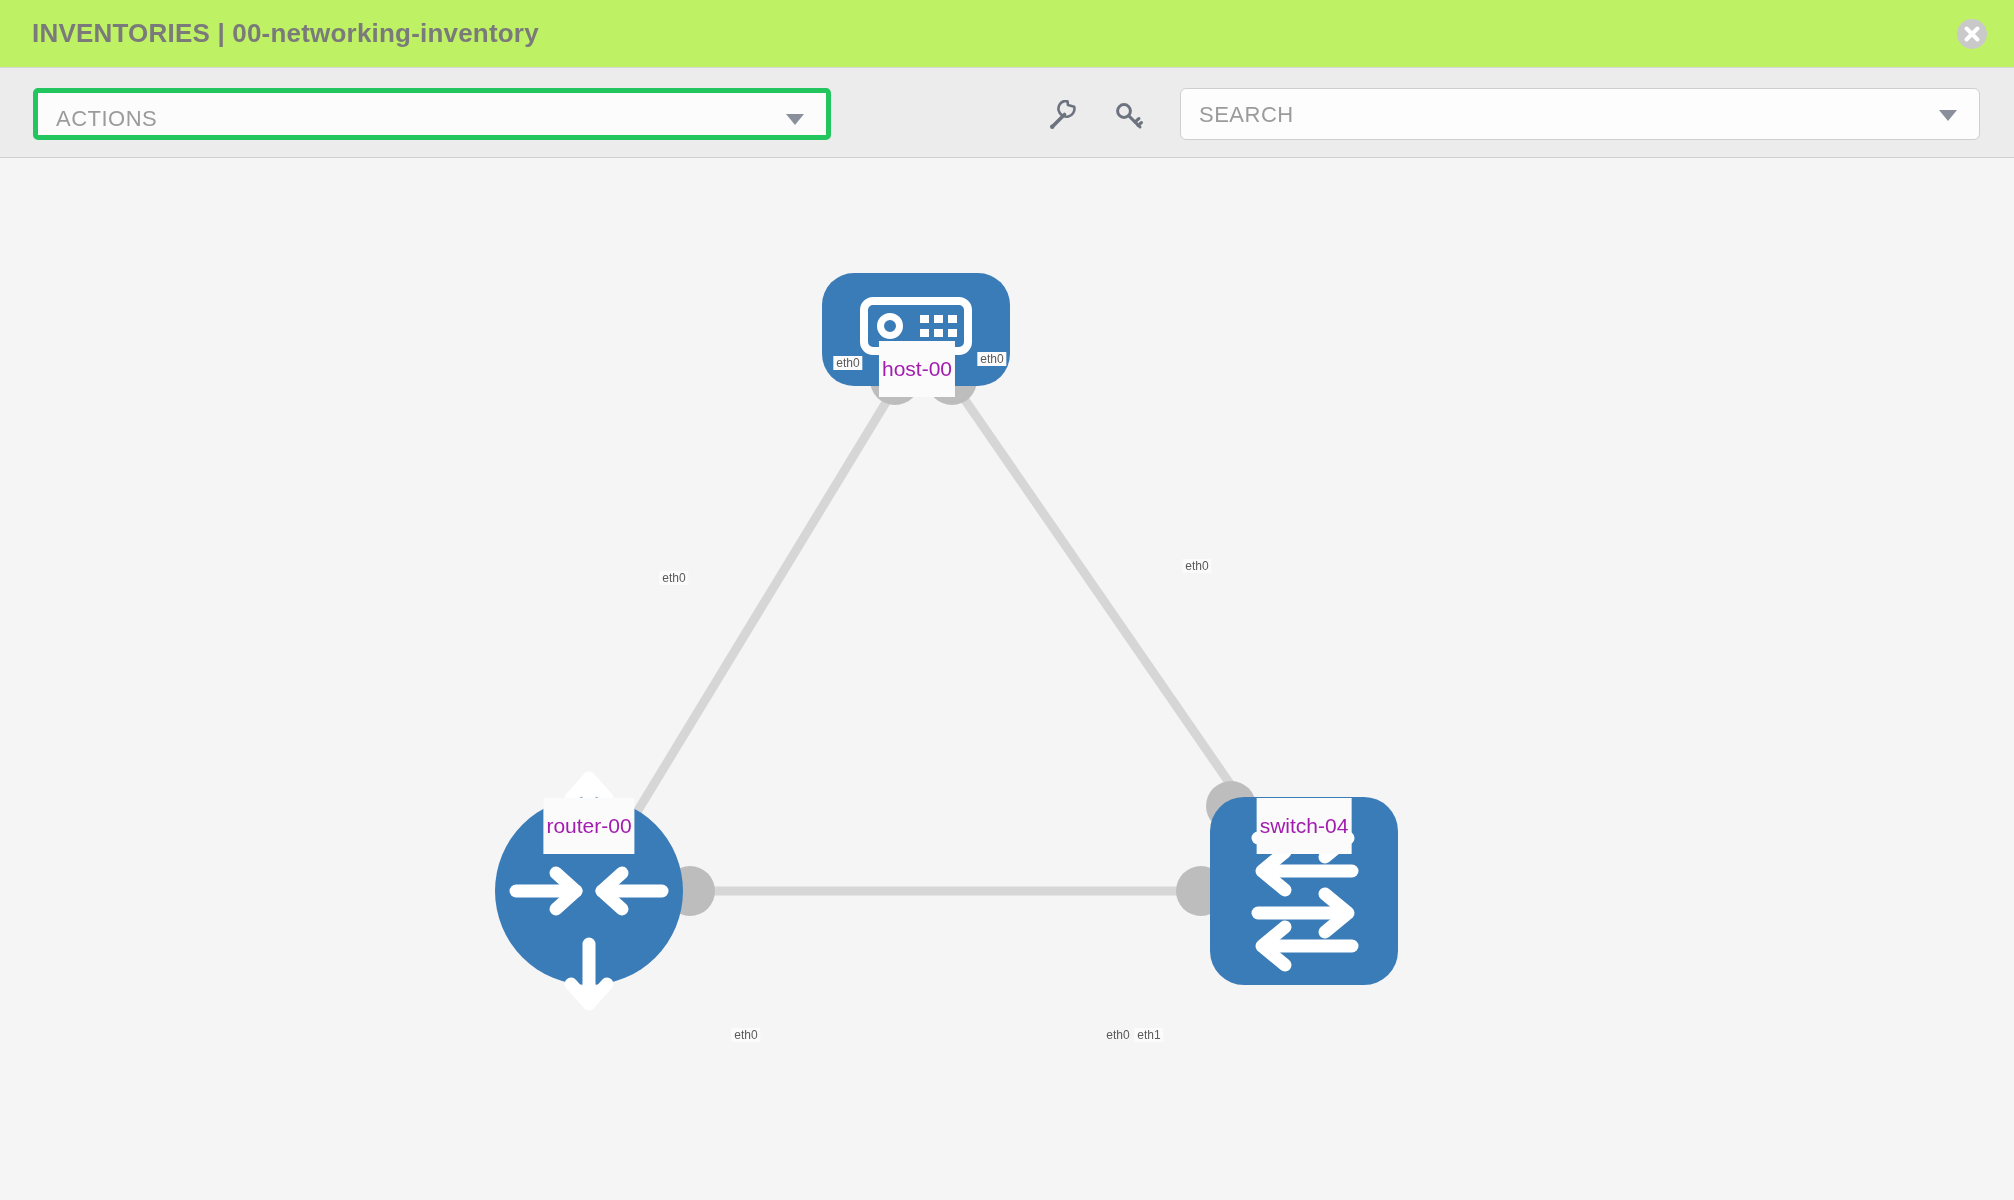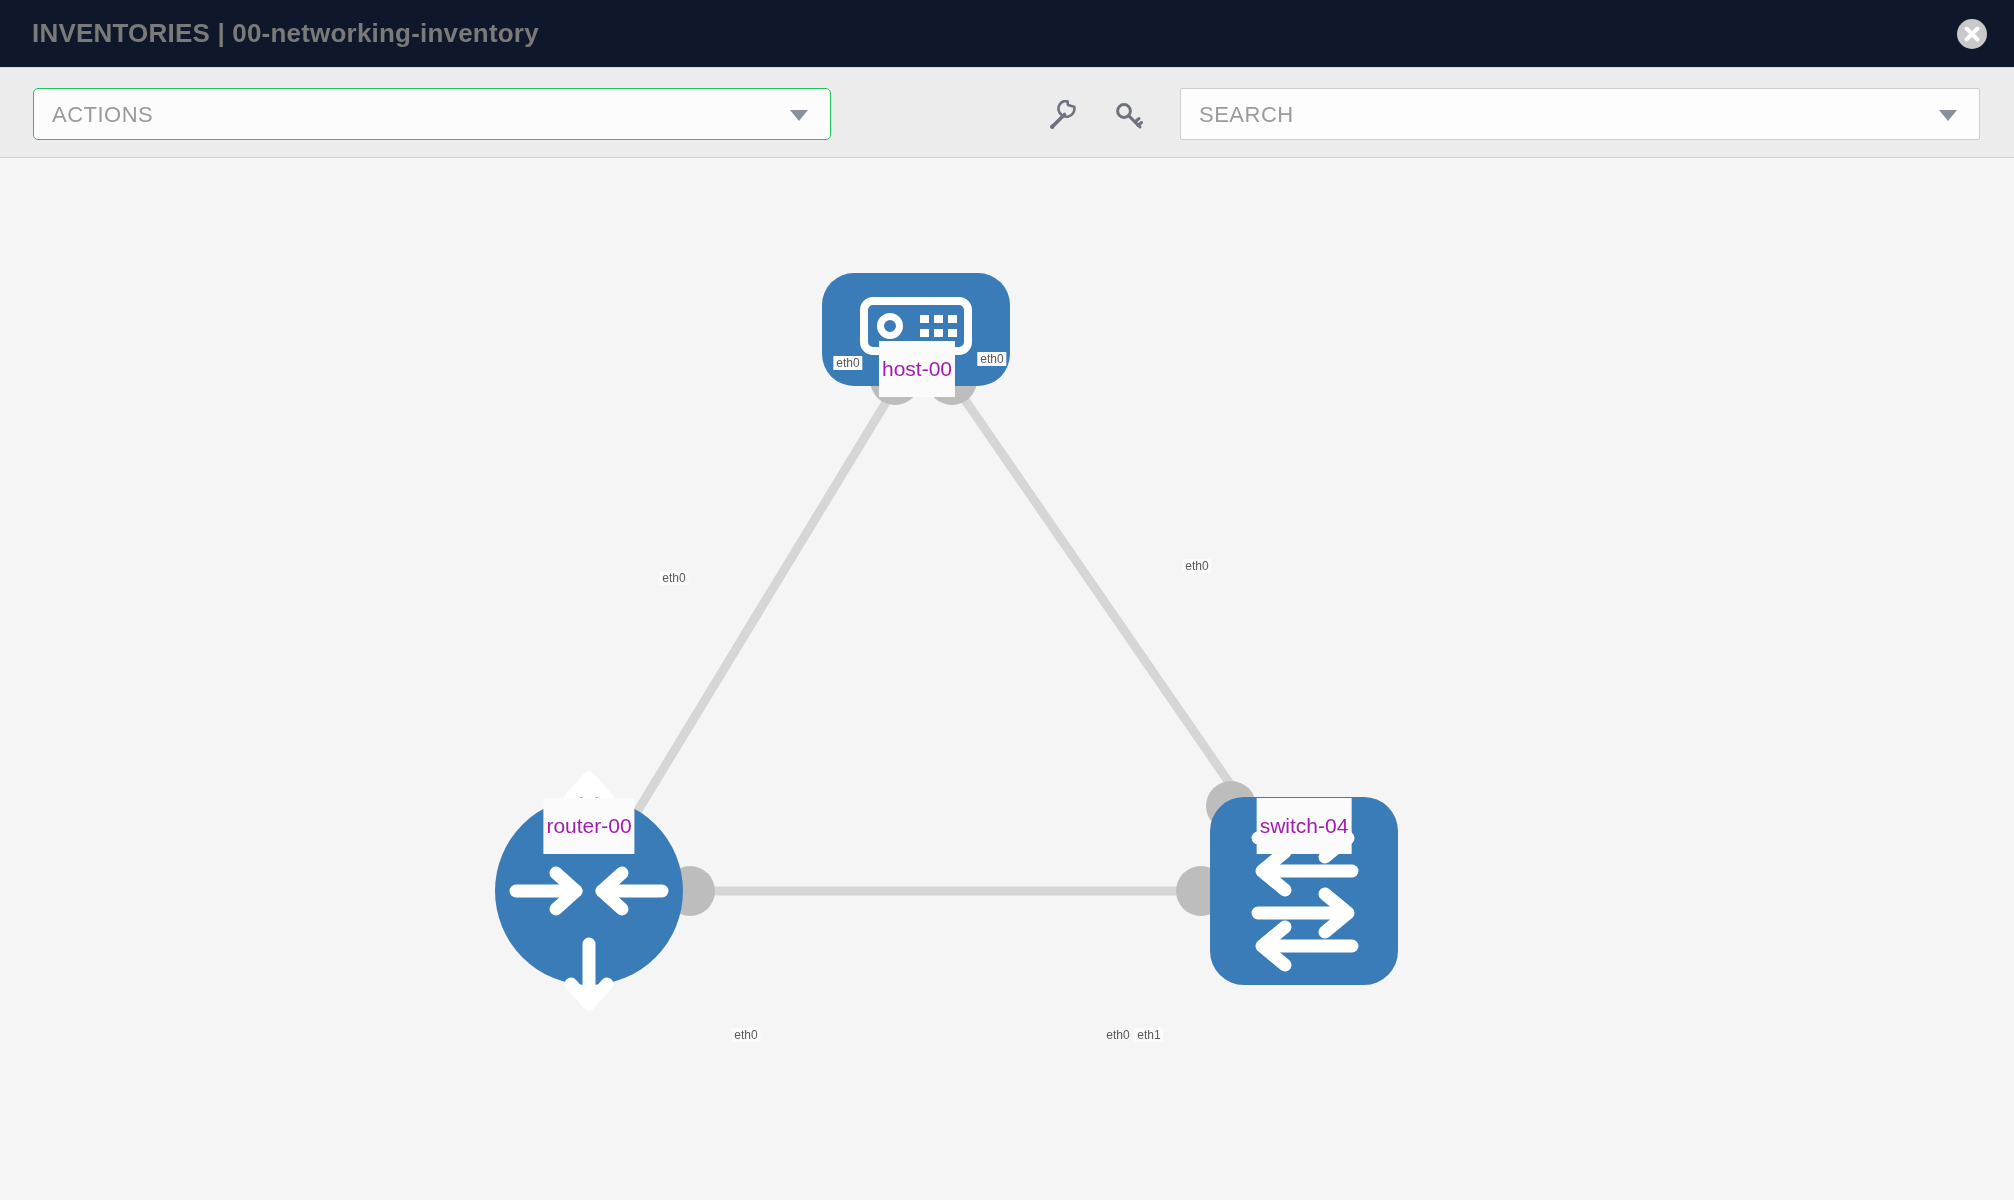--- a/index.html
+++ b/index.html
@@ -19,21 +19,21 @@
     height: 1200px;
     background: #f6f6f6;
   }
 
   
   .header {
     position: absolute;
     left: 0; top: 0;
     width: 2014px;
     height: 68px;
-    background: #0f172a;
+    background: #bef264;
     border-bottom: 1px solid #d7d7d7;
     box-sizing: border-box;
   }
   .header-title {
     position: absolute;
     left: 32px;
     top: 18px;
     font-size: 26px;
     font-weight: bold;
     color: #7a7a7a;
@@ -59,21 +59,21 @@
     border-bottom: 1px solid #d0d0d0;
     box-sizing: border-box;
   }
   .actions-select {
     position: absolute;
     left: 33px;
     top: 20px;
     width: 798px;
     height: 52px;
     background: #fcfcfc;
-    border: 1px solid #22c55e;
+    border: 5px solid #22c55e;
     border-radius: 5px;
     box-sizing: border-box;
     cursor: pointer;
   }
   .actions-label {
     position: absolute;
     left: 18px;
     top: 13px;
     font-size: 22px;
     color: #9b9b9b;
@@ -99,21 +99,21 @@
   .key-icon    { left: 1113px; }
 
   .search-box {
     position: absolute;
     left: 1180px;
     top: 20px;
     width: 800px;
     height: 52px;
     background: #fdfdfd;
     border: 1px solid #cfcfcf;
-    border-radius: 1px;
+    border-radius: 6px;
     box-sizing: border-box;
     cursor: text;
   }
   .search-label {
     position: absolute;
     left: 18px;
     top: 13px;
     font-size: 22px;
     color: #9b9b9b;
     letter-spacing: 0.5px;

